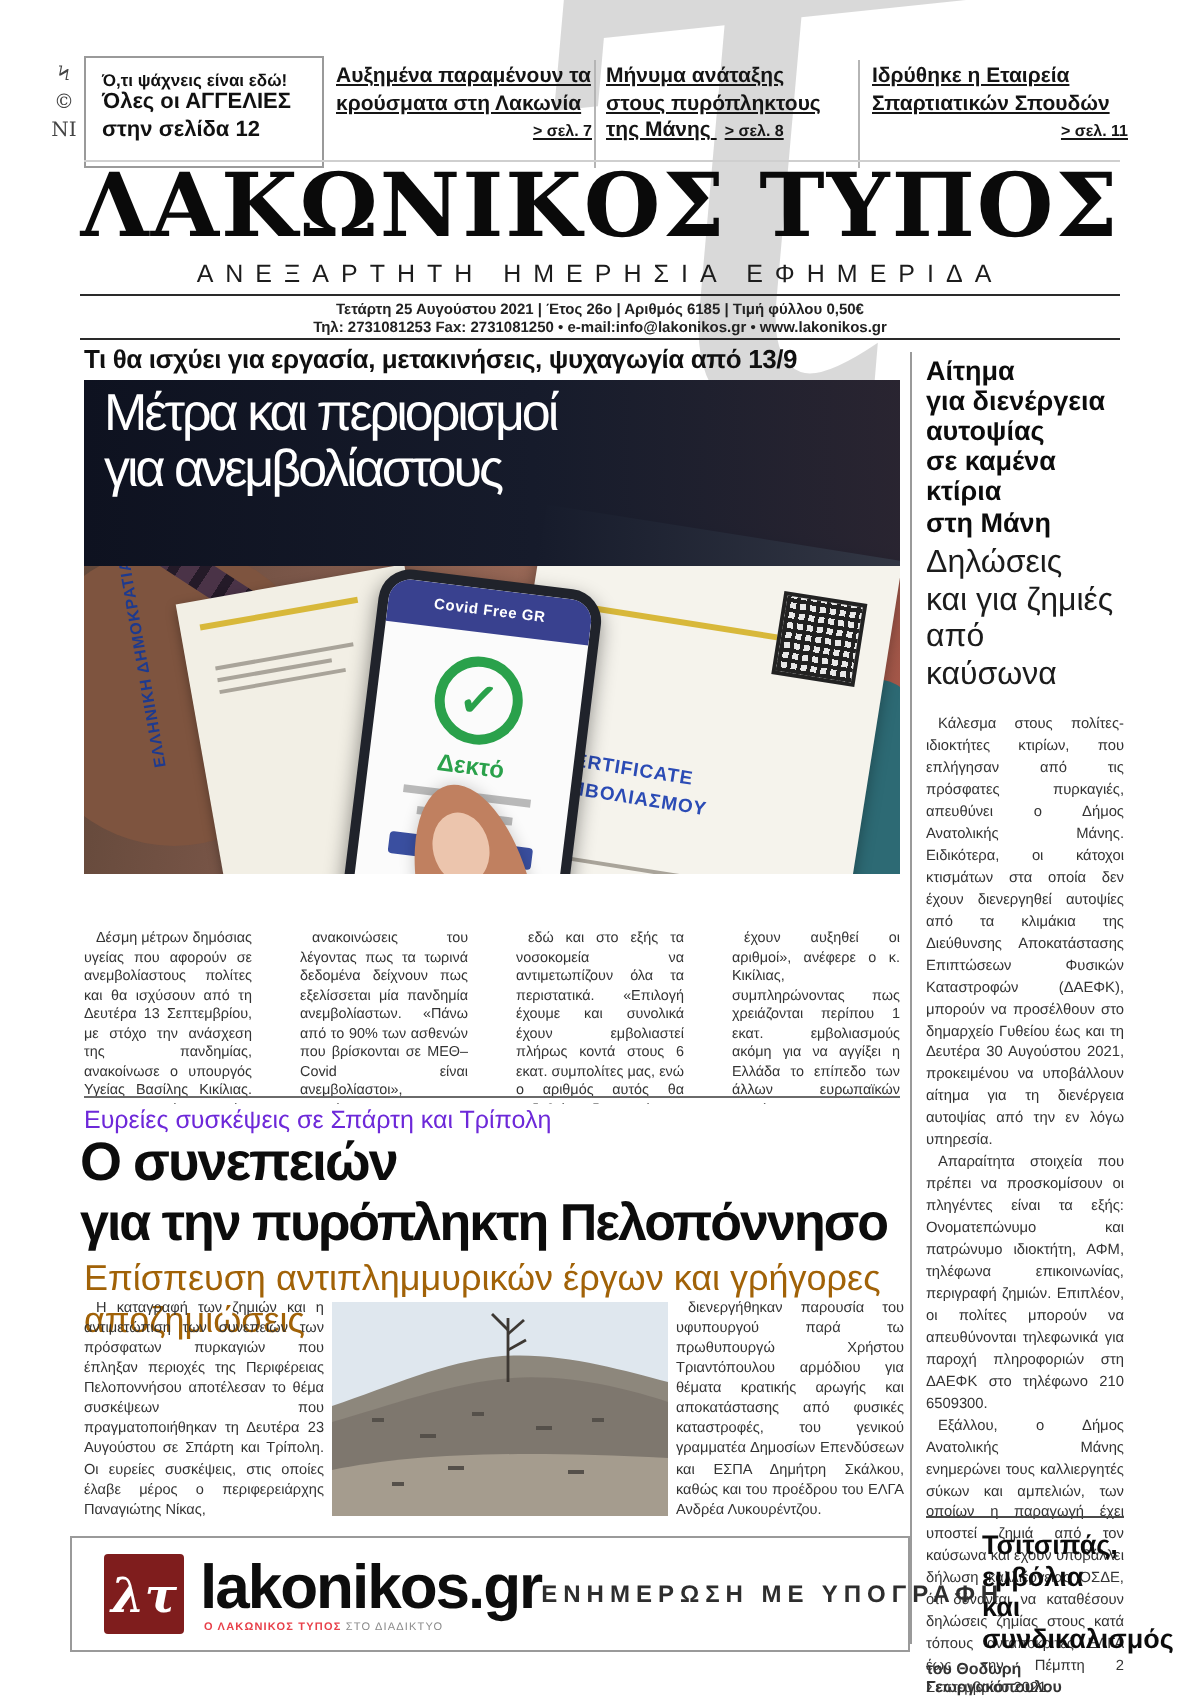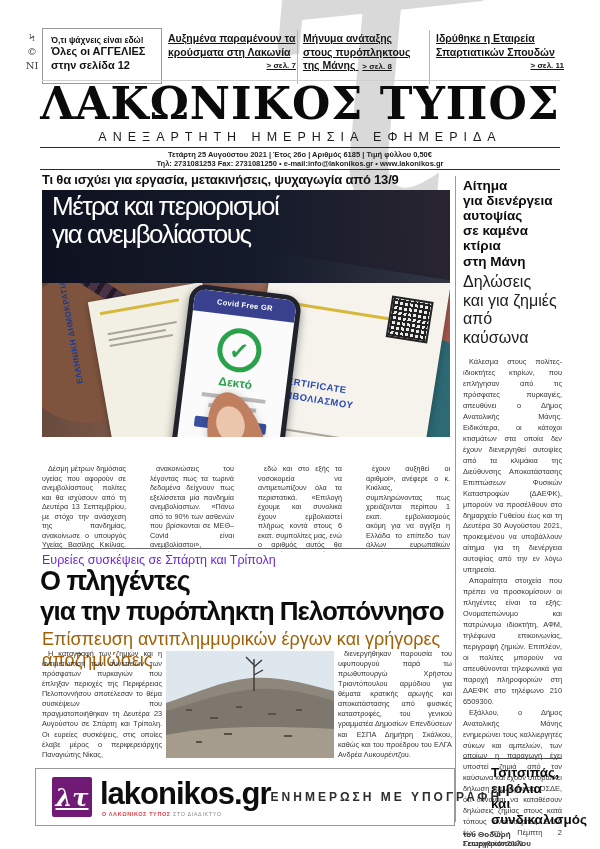--- a/index.html
+++ b/index.html
@@ -120,24 +120,24 @@
   .s2-colL { position:absolute; left:42px; top:649px; width:120px; height:112px; overflow:hidden;
     font-size:7.3px; line-height:1.38; text-align:justify; color:#333; }
   .s2-colR { position:absolute; left:338px; top:649px; width:114px; height:112px; overflow:hidden;
     font-size:7.3px; line-height:1.38; text-align:justify; color:#333; }
   .s2-colL p, .s2-colR p { text-indent:6px; }
   .fire-photo { position:absolute; left:166px; top:651px; width:168px; height:107px; }
 
   
   .banner { position:absolute; left:35px; top:768px; width:420px; height:58px;
     border:1px solid #9a9a9a; background:#fff; display:flex; align-items:center; padding:0 16px; }
-  .logo-sq { width:40px; height:40px; background:#701a75; border-radius:2px; flex:0 0 auto;
+  .logo-sq { width:40px; height:40px; background:#7f1d1d; border-radius:2px; flex:0 0 auto;
     display:flex; align-items:center; justify-content:center;
     font-family:"DejaVu Serif", serif; font-style:italic; font-weight:bold;
-    font-size:24px; color:#fff;text-decoration:underline; }
+    font-size:24px; color:#fff; }
   .logo-block { margin-left:8px; }
   .logo-text { font-size:31px; font-weight:800; letter-spacing:-1px; color:#0d0d0d; line-height:1; }
   .logo-tag { font-size:5.5px; letter-spacing:0.6px; margin-top:2px; margin-left:2px; }
   .logo-tag .red { color:#e8404a; font-weight:bold; }
   .logo-tag .gray { color:#8a8a8a; }
   .slogan { margin-left:auto; font-size:12px; font-weight:bold; letter-spacing:3px; color:#2e2e2e; white-space:nowrap; }
 
   
   .sidebar { position:absolute; left:463px; top:178px; width:99px; }
   .sb-h { font-size:13.5px; font-weight:800; line-height:1.12; color:#0c0c0c; }
@@ -252,21 +252,21 @@
       </div>
     <div class="col">
       <p>έχουν αυξηθεί οι αριθμοί», ανέφερε ο κ. Κικίλιας, συμπληρώνοντας πως χρειάζονται περίπου 1 εκατ. εμβολιασμούς ακόμη για να αγγίξει η Ελλάδα το επίπεδο των άλλων ευρωπαϊκών χωρών.</p>
       <div class="cont">συνέχεια σελ. 8</div>
     </div>
   </div>
 
   <div class="story-rule"></div>
 
   <div class="s2-kicker">Ευρείες συσκέψεις σε Σπάρτη και Τρίπολη</div>
-  <div class="s2-h1">Ο πληγέντες</div>
+  <div class="s2-h1">Ο συνεπειών</div>
   <div class="s2-h2">για την πυρόπληκτη Πελοπόννησο</div>
   <div class="s2-sub">Επίσπευση αντιπλημμυρικών έργων και γρήγορες αποζημιώσεις</div>
 
   <div class="s2-colL">
     <p>Η καταγραφή των ζημιών και η αντιμετώπιση των συνεπειών των πρόσφατων πυρκαγιών που έπληξαν περιοχές της Περιφέρειας Πελοποννήσου αποτέλεσαν το θέμα συσκέψεων που πραγματοποιήθηκαν τη Δευτέρα 23 Αυγούστου σε Σπάρτη και Τρίπολη. Οι ευρείες συσκέψεις, στις οποίες έλαβε μέρος ο περιφερειάρχης Παναγιώτης Νίκας,</p>
   </div>
 
   <svg class="fire-photo" viewBox="0 0 168 107" xmlns="http://www.w3.org/2000/svg">
     <rect x="0" y="0" width="168" height="107" fill="#dfe7ee"></rect>
     <path d="M0,52 C30,42 55,30 85,27 C115,25 145,34 168,40 L168,107 L0,107 Z" fill="#8d877c"></path>

